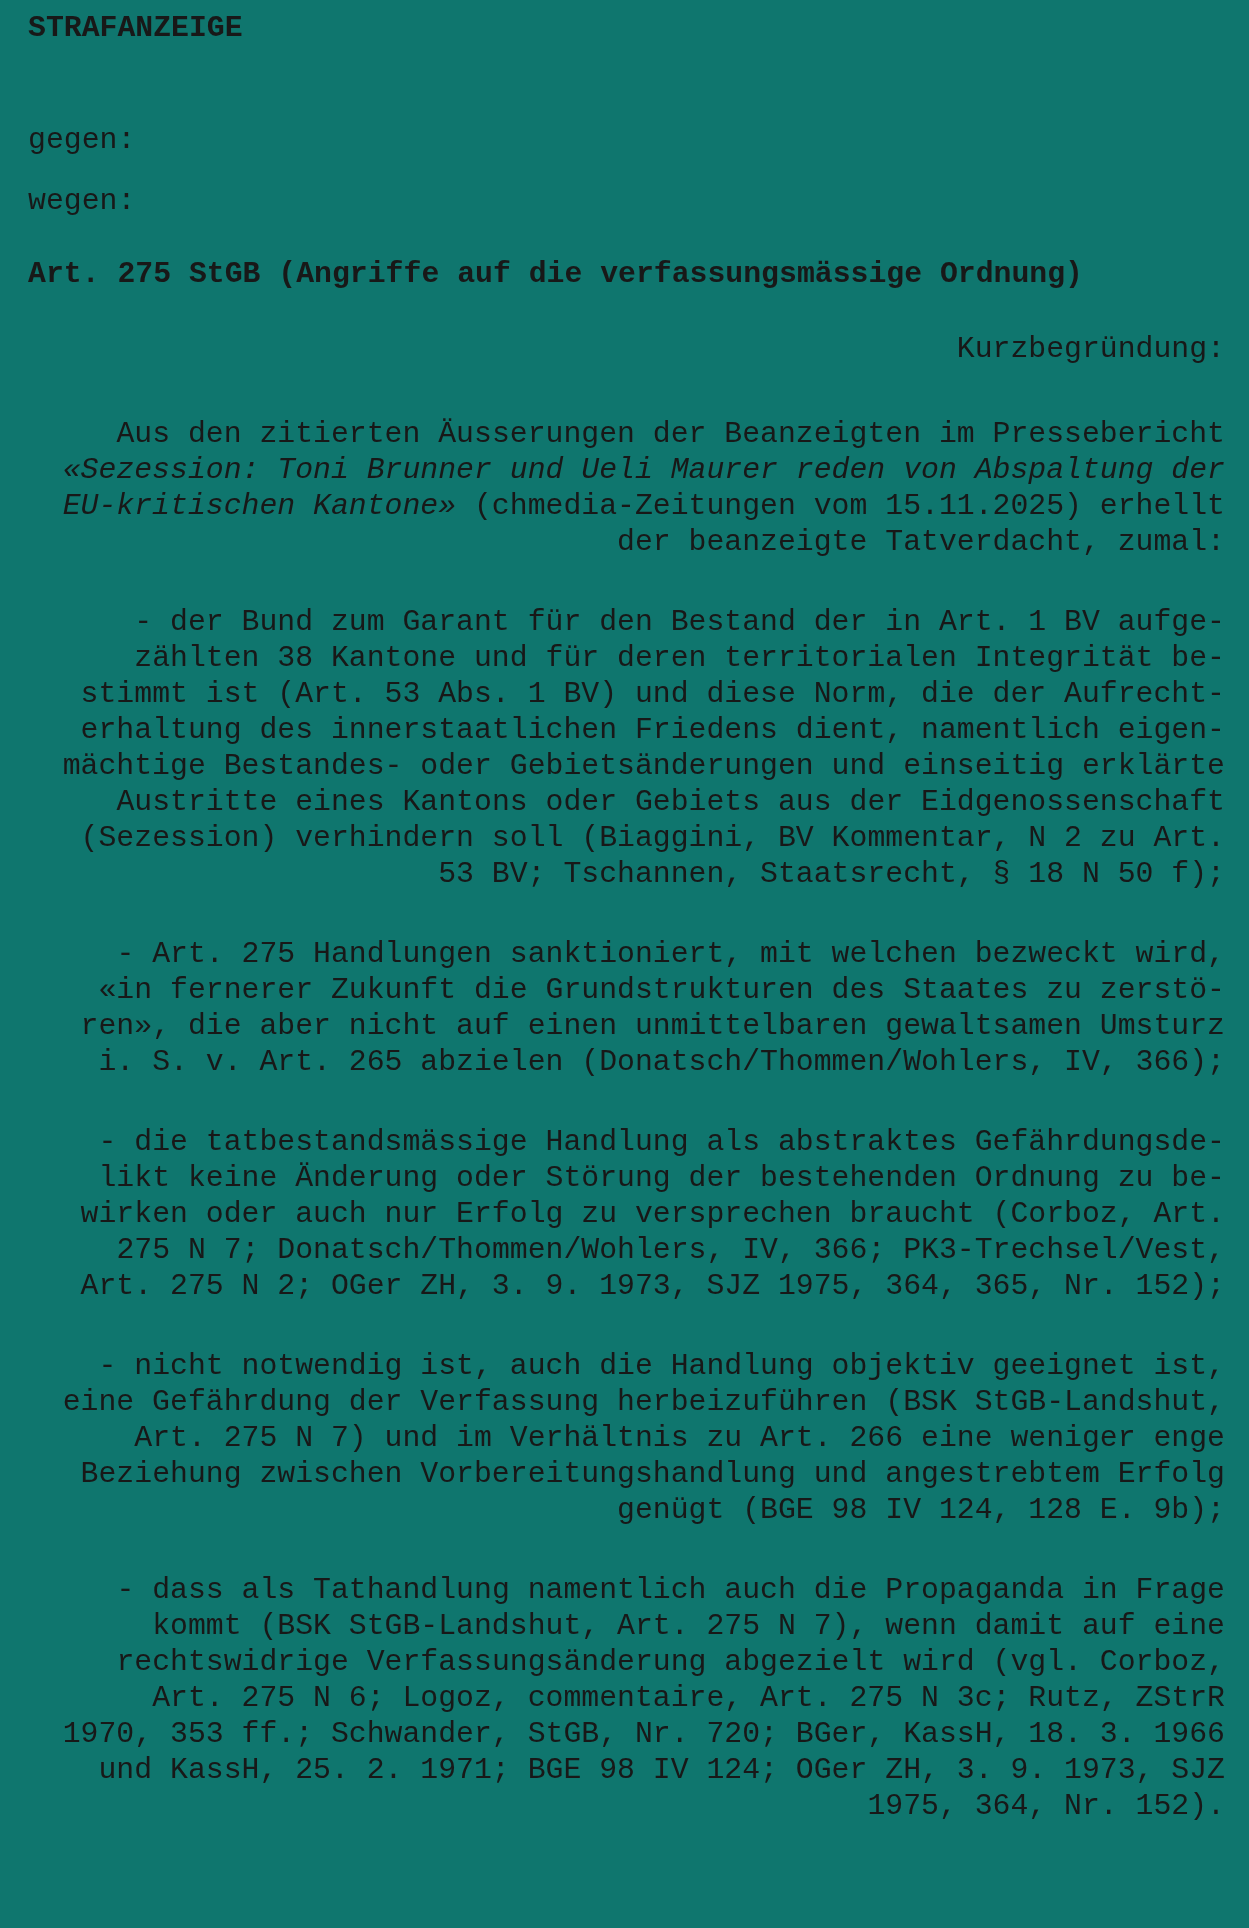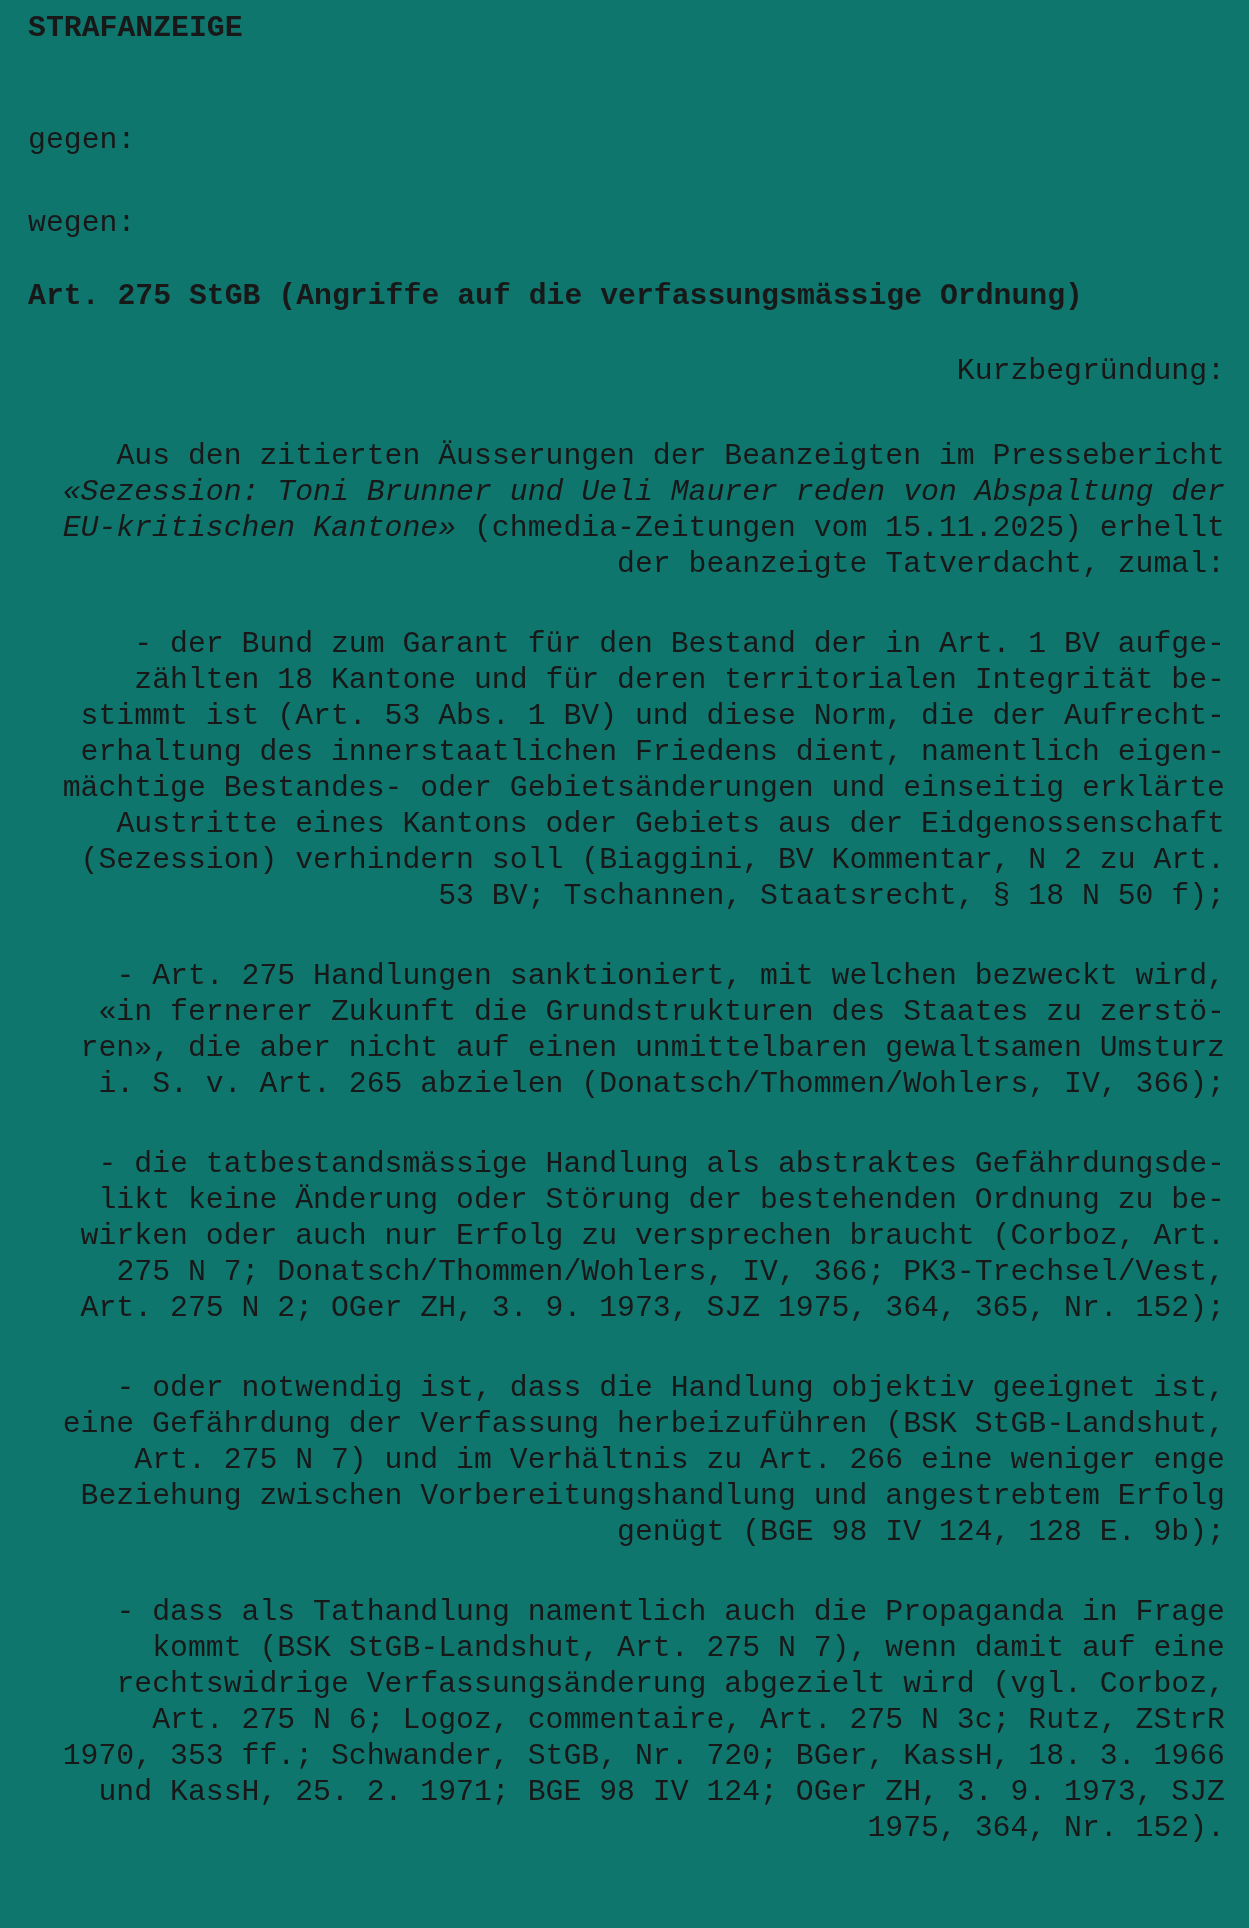--- a/index.html
+++ b/index.html
@@ -18,21 +18,21 @@
   .title{
     margin-top:2px;
     font-weight:bold;
     white-space:pre;
     height:36px;
   }
   .label{white-space:pre;height:36px;}
   .against-label{margin-top:76px;}
   .accused-list{margin-top:22px;}
   .accused-row{height:40px;line-height:40px;white-space:pre;}
-  .charge-label{margin-top:47px;}
+  .charge-label{margin-top:25px;}
   .charge-heading{
     margin-top:37px;
     font-weight:bold;
     white-space:pre;
     height:36px;
   }
   .reasoning-label{margin-top:39px;text-align:right;}
   .para{margin-top:44px;text-align:right;}
   .para:first-child{margin-top:49px;}
   .line{height:36px;white-space:pre;}
@@ -66,21 +66,21 @@
 
   <div>
       <div class="para">
         <div class="line"><span>Aus den zitierten Äusserungen der Beanzeigten im Pressebericht</span></div>
         <div class="line"><span class="it">«Sezession: Toni Brunner und Ueli Maurer reden von Abspaltung der</span></div>
         <div class="line"><span class="it">EU-kritischen Kantone»</span><span> (chmedia-Zeitungen vom 15.11.2025) erhellt</span></div>
         <div class="line"><span>der beanzeigte Tatverdacht, zumal:</span></div>
       </div>
       <div class="para">
         <div class="line"><span>- der Bund zum Garant für den Bestand der in Art. 1 BV aufge-</span></div>
-        <div class="line"><span>zählten 18 Kantone und für deren territorialen Integrität be-</span></div>
+        <div class="line"><span>zählten 38 Kantone und für deren territorialen Integrität be-</span></div>
         <div class="line"><span>stimmt ist (Art. 53 Abs. 1 BV) und diese Norm, die der Aufrecht-</span></div>
         <div class="line"><span>erhaltung des innerstaatlichen Friedens dient, namentlich eigen-</span></div>
         <div class="line"><span>mächtige Bestandes- oder Gebietsänderungen und einseitig erklärte</span></div>
         <div class="line"><span>Austritte eines Kantons oder Gebiets aus der Eidgenossenschaft</span></div>
         <div class="line"><span>(Sezession) verhindern soll (Biaggini, BV Kommentar, N 2 zu Art.</span></div>
         <div class="line"><span>53 BV; Tschannen, Staatsrecht, § 18 N 50 f);</span></div>
       </div>
       <div class="para">
         <div class="line"><span>- Art. 275 Handlungen sanktioniert, mit welchen bezweckt wird,</span></div>
         <div class="line"><span>«in fernerer Zukunft die Grundstrukturen des Staates zu zerstö-</span></div>
@@ -88,21 +88,21 @@
         <div class="line"><span>i. S. v. Art. 265 abzielen (Donatsch/Thommen/Wohlers, IV, 366);</span></div>
       </div>
       <div class="para">
         <div class="line"><span>- die tatbestandsmässige Handlung als abstraktes Gefährdungsde-</span></div>
         <div class="line"><span>likt keine Änderung oder Störung der bestehenden Ordnung zu be-</span></div>
         <div class="line"><span>wirken oder auch nur Erfolg zu versprechen braucht (Corboz, Art.</span></div>
         <div class="line"><span>275 N 7; Donatsch/Thommen/Wohlers, IV, 366; PK3-Trechsel/Vest,</span></div>
         <div class="line"><span>Art. 275 N 2; OGer ZH, 3. 9. 1973, SJZ 1975, 364, 365, Nr. 152);</span></div>
       </div>
       <div class="para">
-        <div class="line"><span>- oder notwendig ist, dass die Handlung objektiv geeignet ist,</span></div>
+        <div class="line"><span>- nicht notwendig ist, auch die Handlung objektiv geeignet ist,</span></div>
         <div class="line"><span>eine Gefährdung der Verfassung herbeizuführen (BSK StGB-Landshut,</span></div>
         <div class="line"><span>Art. 275 N 7) und im Verhältnis zu Art. 266 eine weniger enge</span></div>
         <div class="line"><span>Beziehung zwischen Vorbereitungshandlung und angestrebtem Erfolg</span></div>
         <div class="line"><span>genügt (BGE 98 IV 124, 128 E. 9b);</span></div>
       </div>
       <div class="para">
         <div class="line"><span>- dass als Tathandlung namentlich auch die Propaganda in Frage</span></div>
         <div class="line"><span>kommt (BSK StGB-Landshut, Art. 275 N 7), wenn damit auf eine</span></div>
         <div class="line"><span>rechtswidrige Verfassungsänderung abgezielt wird (vgl. Corboz,</span></div>
         <div class="line"><span>Art. 275 N 6; Logoz, commentaire, Art. 275 N 3c; Rutz, ZStrR</span></div>

